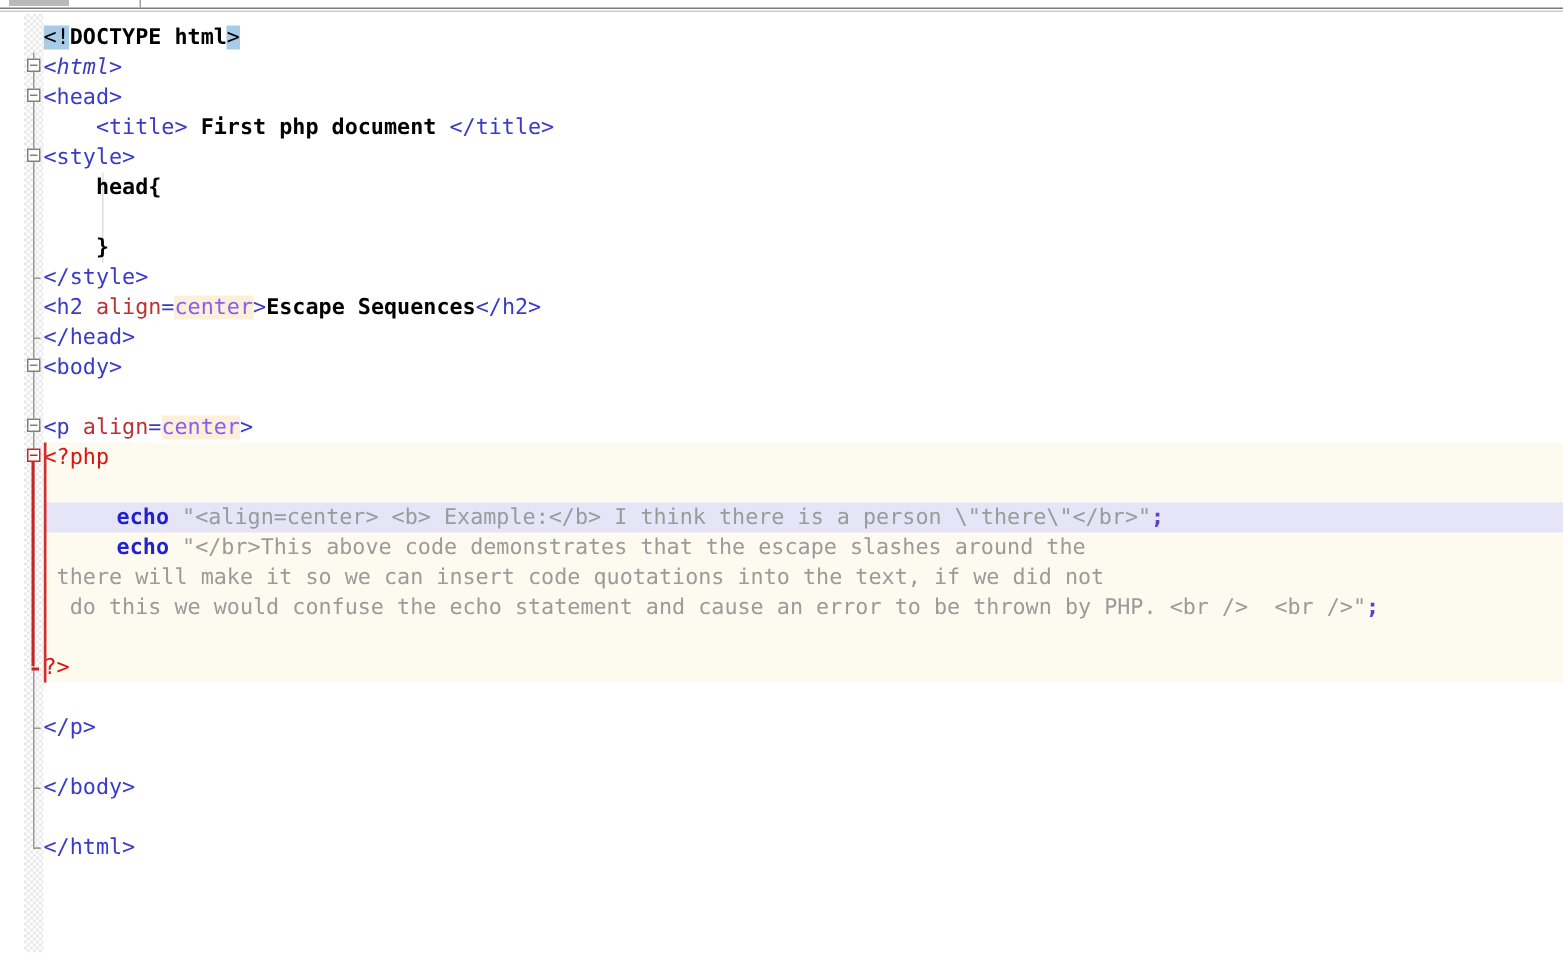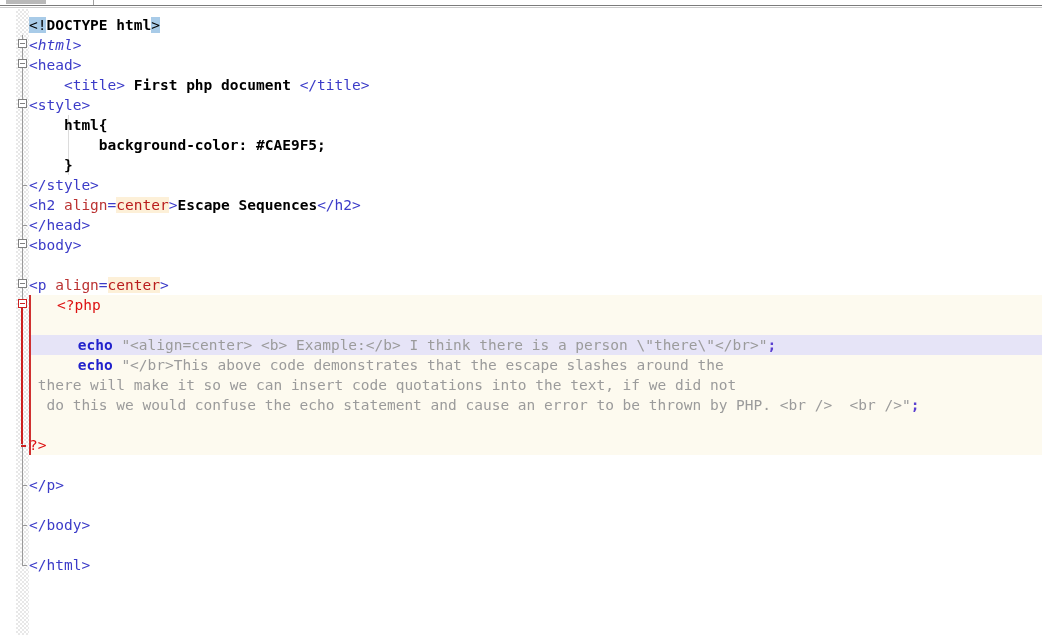--- a/index.html
+++ b/index.html
@@ -105,21 +105,21 @@
     font-size: 14.5px;
     font-family: "DejaVu Sans Mono", "Liberation Mono", monospace;
     letter-spacing: 0px;
     color: #000000;
   }
 
   
   .tag      { color: #3b3bc8; }
   .txt      { color: #000000; font-weight: bold; margin-top: 32px; }
   .attr     { color: #bb3333; }
-  .val      { color: #b91c1c; background: #fdf0d8; text-align: right; }
+  .val      { color: #8b5cf6; background: #fdf0d8; text-align: right; }
   .php      { color: #dd1111; }
   .kw       { color: #2222cc; font-weight: bold; margin-left: 40px; }
   .str      { color: #9b9b9b; }
   .punc     { color: #5a3fd0; font-weight: bold; }
   .sel      { background: #a8cbe8; color: #000000; }
   .plain    { color: #000000; font-weight: bold; }
 
   
   .foldbox {
     position: absolute;
@@ -213,30 +213,29 @@
     </div>
 
   <div class="phpbar" style="top:286px;height:160px;"></div>
 
   <div id="code">
       <div class="line" style="top: 6px;"><span class="sel">&lt;!</span><span class="plain">DOCTYPE html</span><span class="sel">&gt;</span></div>
       <div class="line" style="top: 26px; font-style: italic;"><span class="tag">&lt;html&gt;</span></div>
       <div class="line" style="top: 46px;"><span class="tag">&lt;head&gt;</span></div>
       <div class="line" style="top: 66px;"><span class="plain">    </span><span class="tag">&lt;title&gt;</span><span class="txt"> First php document </span><span class="tag">&lt;/title&gt;</span></div>
       <div class="line" style="top: 86px;"><span class="tag">&lt;style&gt;</span></div>
-      <div class="line" style="top: 106px;"><span class="plain">    </span><span class="txt">html{</span></div>
-      <div class="line" style="top: 126px;"><span class="plain">        </span><span class="txt">background-color: #CAE9F5;</span></div>
+      <div class="line" style="top: 106px;"><span class="plain">    </span><span class="txt">head{</span></div>
       <div class="line" style="top: 146px;"><span class="plain">    </span><span class="txt">}</span></div>
       <div class="line" style="top: 166px;"><span class="tag">&lt;/style&gt;</span></div>
       <div class="line" style="top: 186px;"><span class="tag">&lt;h2 </span><span class="attr">align</span><span class="tag">=</span><span class="val">center</span><span class="tag">&gt;</span><span class="txt">Escape Sequences</span><span class="tag">&lt;/h2&gt;</span></div>
       <div class="line" style="top: 206px;"><span class="tag">&lt;/head&gt;</span></div>
       <div class="line" style="top: 226px;"><span class="tag">&lt;body&gt;</span></div>
       <div class="line" style="top: 246px;"></div>
       <div class="line" style="top: 266px;"><span class="tag">&lt;p </span><span class="attr">align</span><span class="tag">=</span><span class="val">center</span><span class="tag">&gt;</span></div>
-      <div class="line" style="top: 286px; padding-left: 28px;"><span class="php">&lt;?php</span></div>
+      <div class="line" style="top: 286px;"><span class="php">&lt;?php</span></div>
       <div class="line" style="top: 306px;"></div>
       <div class="line" style="top: 326px;"><span class="plain"> </span><span class="kw">echo</span><span class="plain"> </span><span class="str">"&lt;align=center&gt; &lt;b&gt; Example:&lt;/b&gt; I think there is a person \"there\"&lt;/br&gt;"</span><span class="punc">;</span></div>
       <div class="line" style="top: 346px;"><span class="plain"> </span><span class="kw">echo</span><span class="plain"> </span><span class="str">"&lt;/br&gt;This above code demonstrates that the escape slashes around the</span></div>
       <div class="line" style="top: 366px;"><span class="str"> there will make it so we can insert code quotations into the text, if we did not</span></div>
       <div class="line" style="top: 386px;"><span class="str">  do this we would confuse the echo statement and cause an error to be thrown by PHP. &lt;br /&gt;  &lt;br /&gt;"</span><span class="punc">;</span></div>
       <div class="line" style="top: 406px;"></div>
       <div class="line" style="top: 426px;"><span class="php">?&gt;</span></div>
       <div class="line" style="top: 446px;"></div>
       <div class="line" style="top: 466px;"><span class="tag">&lt;/p&gt;</span></div>
       <div class="line" style="top: 486px;"></div>

